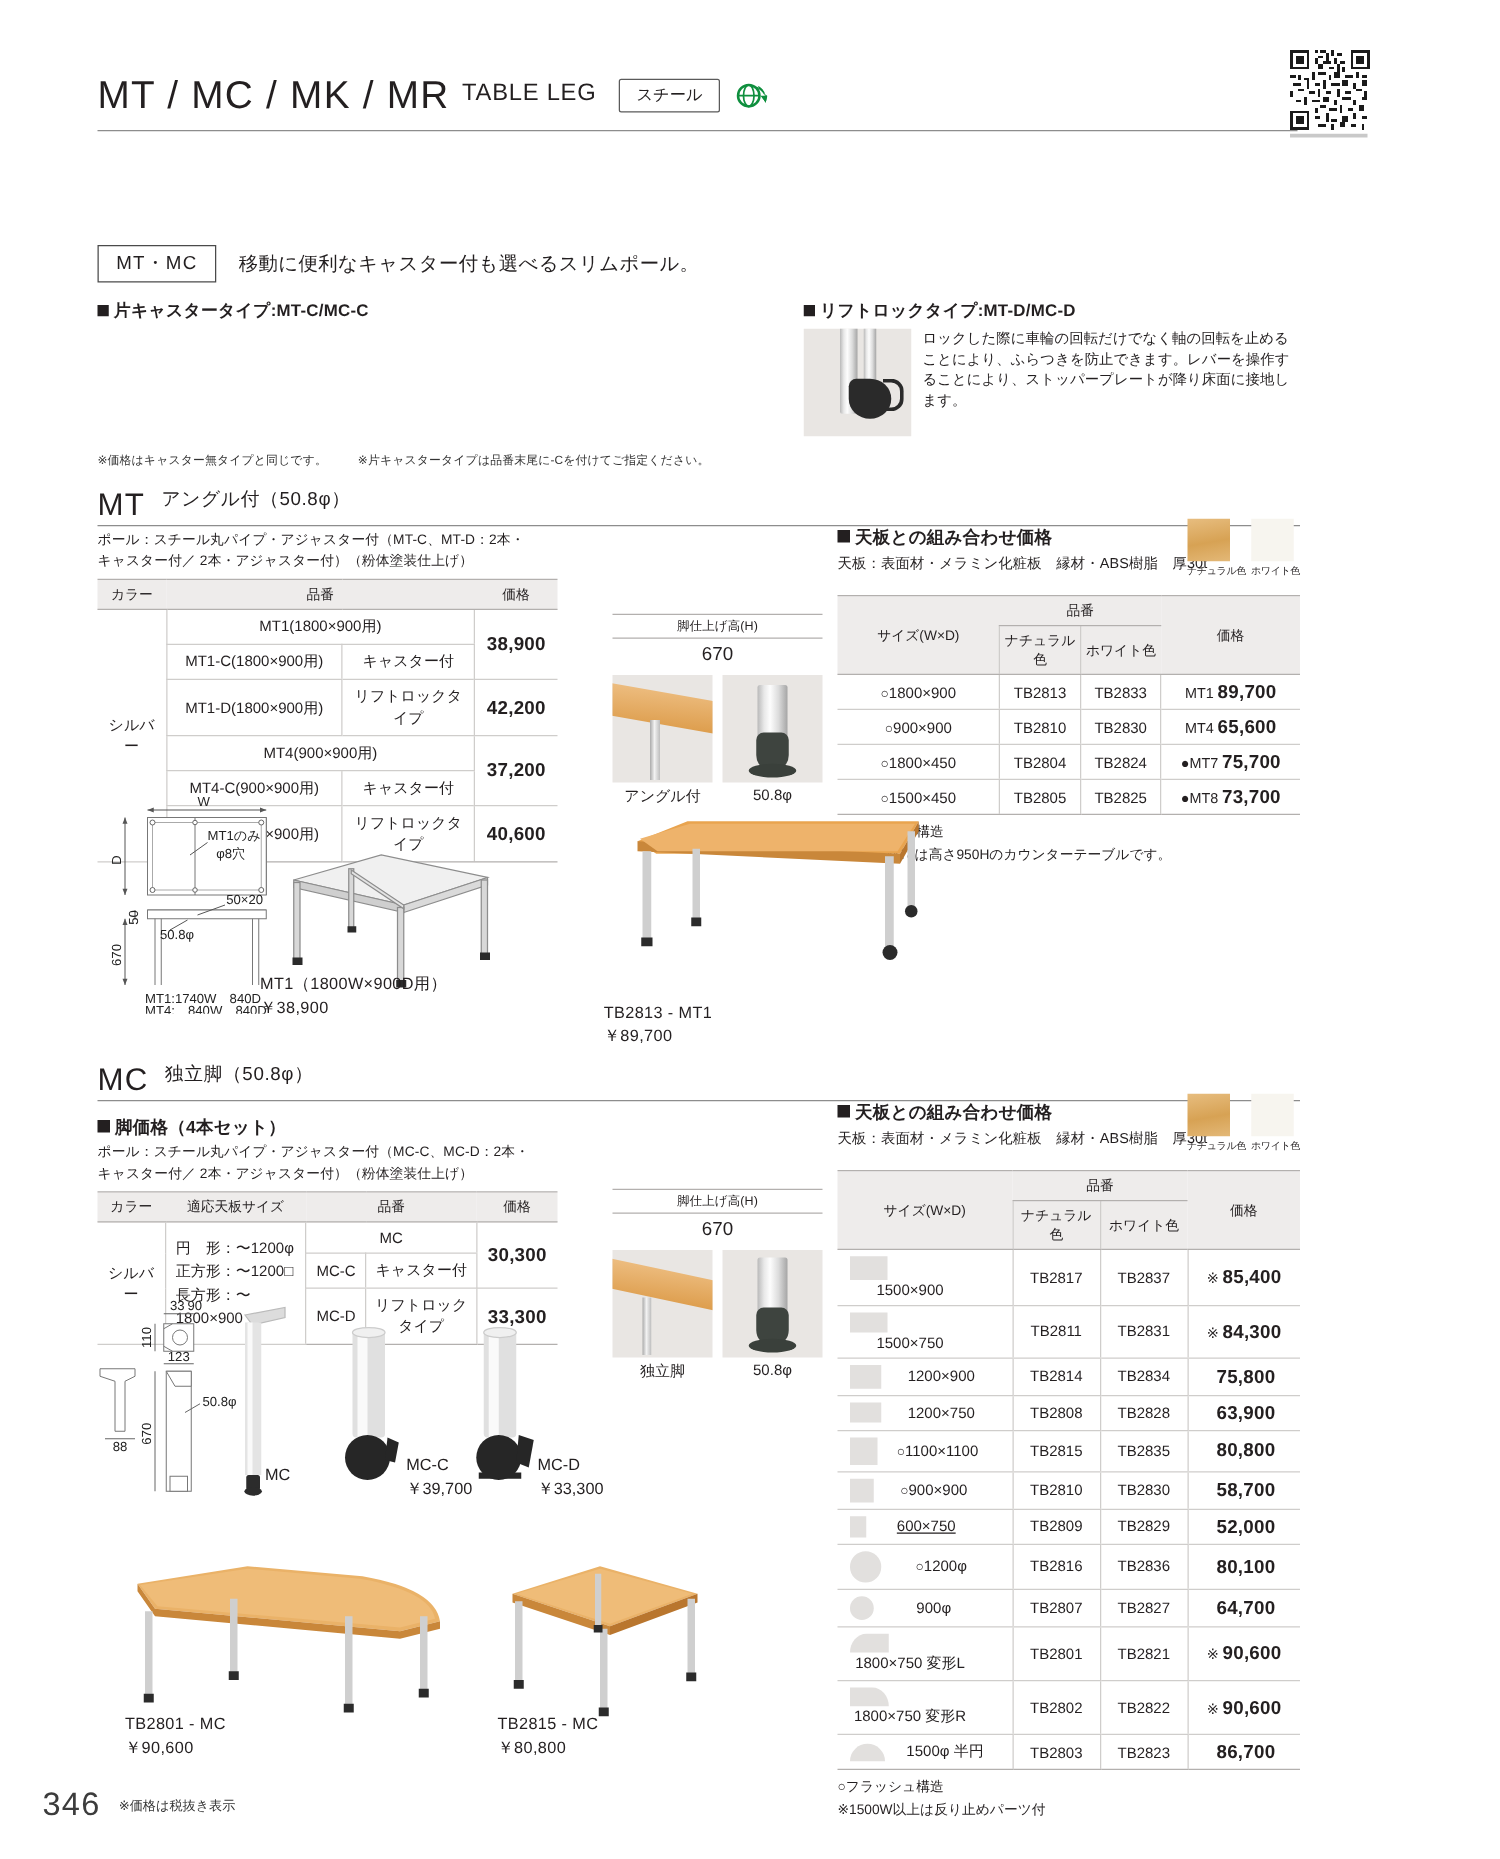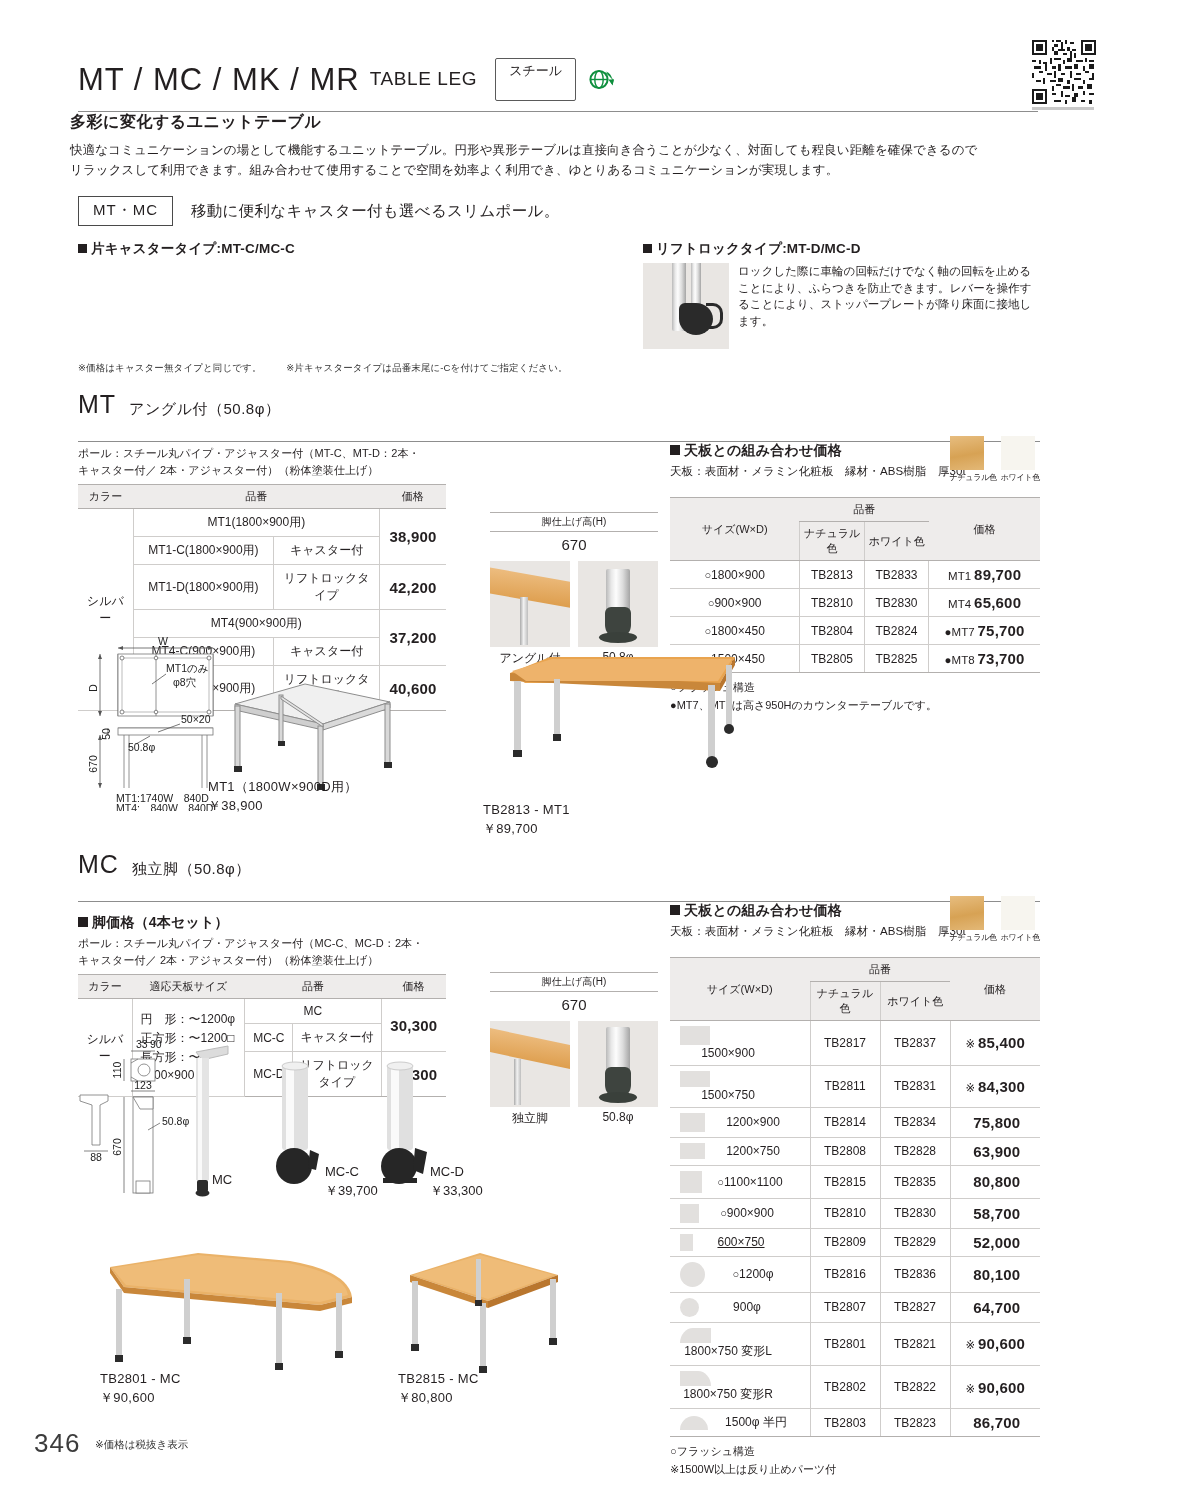--- a/index.html
+++ b/index.html
@@ -13,21 +13,21 @@
   }
   .page { position: relative; width: 1200px; height: 1487px; }
 
   
   .hdr { position: absolute; left: 78px; top: 58px; width: 960px; }
   .hdr-row { display: flex; align-items: center; gap: 0; }
   .hdr-title { font-size: 31px; font-weight: 400; letter-spacing: 1px; color: #231f20; }
   .hdr-sub { font-size: 19px; letter-spacing: 0.6px; margin-left: 10px; margin-bottom: 2px; color: #231f20; }
   .badge {
     margin-left: 18px; border: 1px solid #5a5a5a; border-radius: 2px;
-    font-size: 13px; padding: 3px 13px 20px; color: #231f20; background:#fff;
+    font-size: 13px; padding: 3px 13px 4px; color: #231f20; background:#fff;
   }
   .eco { margin-left: 12px; width: 26px; height: 21px; position: relative; }
   .hdr-rule { border-top: 1px solid #8d8d8d; margin-top: 10px; width: 960px; }
 
   .qr { position: absolute; left: 1032px; top: 40px; width: 64px; height: 64px; }
   .qr-rule { position: absolute; left: 1032px; top: 107px; width: 62px; border-top: 3px solid #c9c9c9; }
 
   
   .intro { position: absolute; left: 70px; top: 112px; width: 980px; }
   .intro h2 { font-size: 16px; font-weight: bold; letter-spacing: 0.5px; margin-bottom: 7px; }
@@ -66,21 +66,21 @@
   .caster:after { content:''; position:absolute; right:-9px; top:2px; width:13px; height:17px;
     border:2px solid #2d2d2d; border-left:none; border-radius:0 9px 9px 0;}
   .adj { position:absolute; left:50%; transform:translateX(-50%); bottom:13px; width:26px; height:30px;
     background:#3e443f; border-radius: 6px 6px 40% 40%; }
   .adj:after{content:'';position:absolute;left:-6px;bottom:-6px;width:38px;height:11px;background:#3a403b;border-radius:50%;}
   .liftlock { position:absolute; left:42%; bottom:14px; width:34px;height:32px;background:#2a2a2a;border-radius:6px 50% 50% 50%;}
   .liftlock:after{content:'';position:absolute;right:-10px;top:0px;width:14px;height:20px;border:3px solid #2a2a2a;border-left:none;border-radius:0 10px 10px 0;}
 
   
   .series { position: absolute; left: 78px; width: 962px; }
-  .series-head { display: flex; align-items: flex-end; border-bottom: 1px solid #8d8d8d; padding-bottom: 22px; }
+  .series-head { display: flex; align-items: flex-start; border-bottom: 1px solid #8d8d8d; padding-bottom: 1px; }
   .series-code { font-size: 25px; letter-spacing: 1px; }
   .series-name { font-size: 15px; margin-left: 13px; letter-spacing: 0.5px; }
 
   .blk-title { font-size: 14px; font-weight: bold; margin-top: 12px; letter-spacing:0.2px;}
   .blk-title .sq { display:inline-block; width:10px; height:10px; background:#231f20; margin-right:4px; }
   .blk-spec { font-size: 11px; line-height: 1.5; margin-top: 3px; letter-spacing: 0.1px; }
 
   table.pt { border-collapse: collapse; font-size: 12px; }
   table.pt th {
     background: #eeeceb; font-weight: normal; font-size: 11px;
@@ -239,25 +239,20 @@
         <rect x="10" y="27" width="3" height="1"></rect>
           <rect x="15" y="27" width="1" height="2"></rect>
           <rect x="18" y="26" width="2" height="2"></rect>
         <rect x="22" y="27" width="2" height="1"></rect>
           <rect x="26" y="27" width="1" height="2"></rect>
       </g>
     </svg>
   </div>
   <div class="qr-rule"></div>
 
-  <div class="intro">
-    <h2>多彩に変化するユニットテーブル</h2>
-    <p>快適なコミュニケーションの場として機能するユニットテーブル。円形や異形テーブルは直接向き合うことが少なく、対面しても程良い距離を確保できるので</p>
-    <p>リラックスして利用できます。組み合わせて使用することで空間を効率よく利用でき、ゆとりあるコミュニケーションが実現します。</p>
-  </div>
 
   <div class="featwrap">
     <div class="feat-head">
       <span class="feat-tag">MT・MC</span>
       <span class="feat-lead">移動に便利なキャスター付も選べるスリムポール。</span>
     </div>
 
     <div class="feat-cols">
 
       <div class="feat-col-left">

